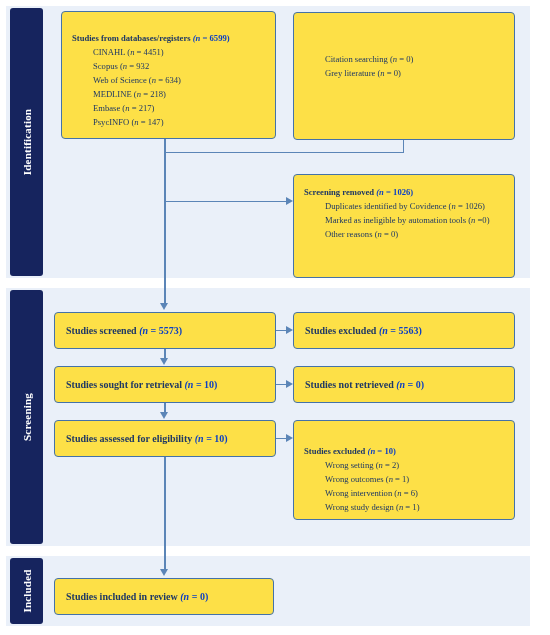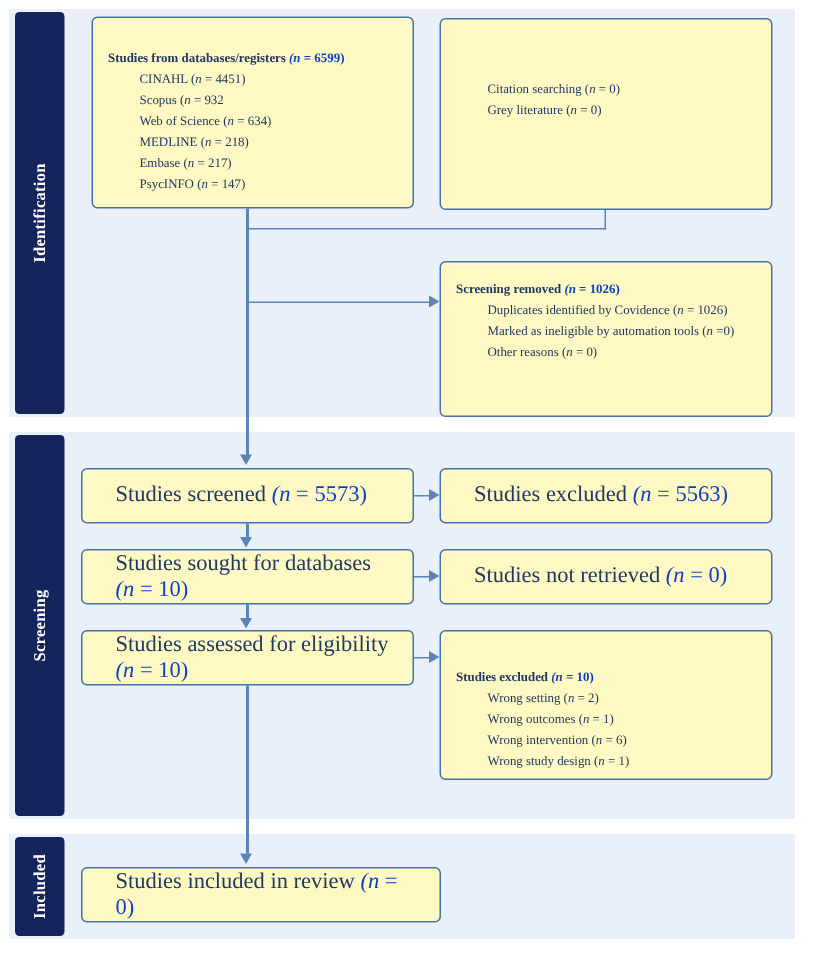--- a/index.html
+++ b/index.html
@@ -27,52 +27,52 @@
     color:#ffffff;font-weight:bold;font-size:11px;
     letter-spacing:.2px;white-space:nowrap;
     font-family:"Liberation Serif","DejaVu Serif",serif;
   }
   .band-identification{left:10px;top:8px;width:33px;height:268px;}
   .band-screening{left:10px;top:290px;width:33px;height:254px;}
   .band-included{left:10px;top:558px;width:33px;height:66px;}
 
   
   .box{
-    position:absolute;background:#fef9c3;
+    position:absolute;background:#fde047;
     border:1.4px solid #4472a8;border-radius:4px;
     box-sizing:border-box;
-    padding:12px;
+    padding:1px;
   }
   .box-inner{
     position:absolute;left:10px;right:8px;
     font-size:8.6px;line-height:1.62;
   }
   .box-head{font-weight:bold;white-space:nowrap;}
   .box-head .n{color:#0b3fc4;}
   .sub-list{margin:0;padding:0;list-style:none;}
   .sub-list li{padding-left:21px;white-space:nowrap;}
   .sub-list li.wrap{white-space:normal;text-align:justify;padding-right:4px;}
   em{font-style:italic;}
 
   
   .box-single{display:flex;align-items:center;}
-  .box-single .box-line{padding-left:10px;font-size:15px;font-weight:normal;}
+  .box-single .box-line{padding-left:10px;font-size:10px;font-weight:bold;}
   .box-single .box-line .n{color:#0b3fc4;}
 
   
   #box-databases     {left:61px;  top:11px;  width:215px; height:128px;}
   #box-other-sources {left:293px; top:12px;  width:222px; height:128px;}
   #box-removed       {left:293px; top:174px; width:222px; height:104px;}
   #box-screened      {left:54px;  top:312px; width:222px; height:37px;}
   #box-excluded-1    {left:293px; top:312px; width:222px; height:37px;}
   #box-sought        {left:54px;  top:366px; width:222px; height:37px;}
   #box-not-retrieved {left:293px; top:366px; width:222px; height:37px;}
   #box-assessed      {left:54px;  top:420px; width:222px; height:37px;}
   #box-excluded-2    {left:293px; top:420px; width:222px; height:100px;}
-  #box-included      {left:54px;  top:578px; width:240px; height:37px;}
+  #box-included      {left:54px;  top:578px; width:220px; height:37px;}
 
   
   .conn{position:absolute;background:#5b85b7;}
   .vline{width:1.6px;}
   .hline{height:1.6px;}
   .arrow-down{
     position:absolute;width:0;height:0;
     border-left:4.5px solid transparent;
     border-right:4.5px solid transparent;
     border-top:7px solid #5b85b7;
@@ -182,21 +182,21 @@
 
   <div class="box box-single" id="box-excluded-1">
     <div class="box-line">
       <span>Studies excluded</span>
       <span class="n"><em>(n</em> = 5563)</span>
     </div>
   </div>
 
   <div class="box box-single" id="box-sought">
     <div class="box-line">
-      <span>Studies sought for databases</span>
+      <span>Studies sought for retrieval</span>
       <span class="n"><em>(n</em> = 10)</span>
     </div>
   </div>
 
   <div class="box box-single" id="box-not-retrieved">
     <div class="box-line">
       <span>Studies not retrieved</span>
       <span class="n"><em>(n</em> = 0)</span>
     </div>
   </div>

